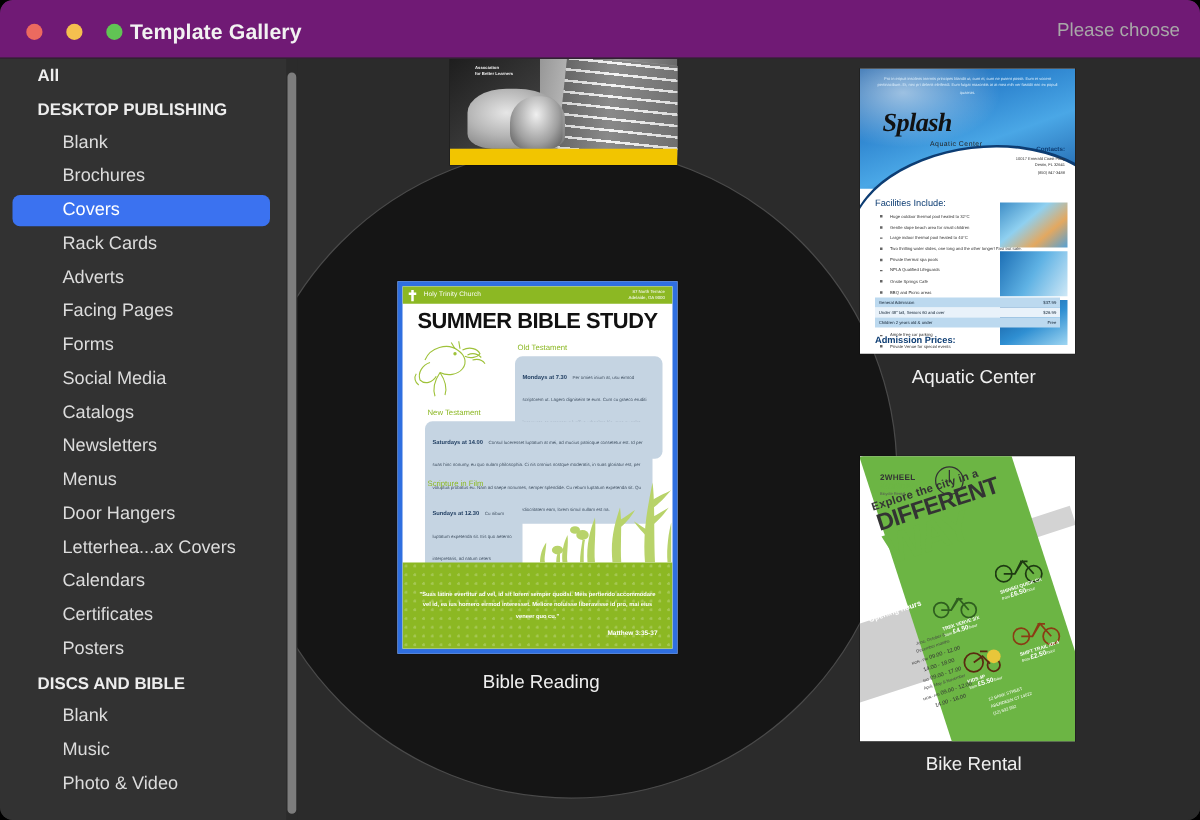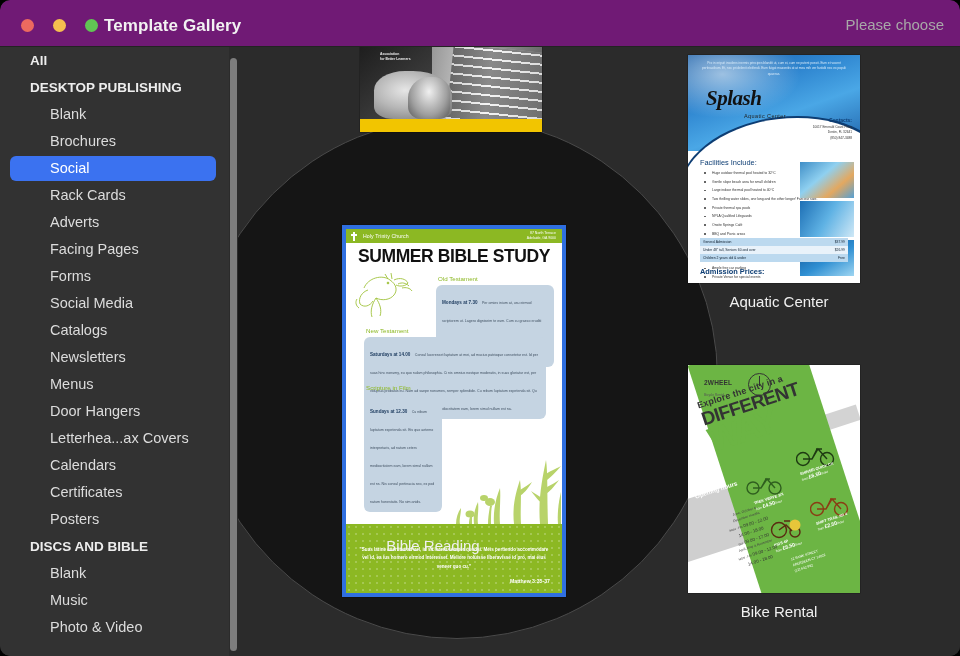--- a/index.html
+++ b/index.html
@@ -148,24 +148,23 @@
     background:#f2c500;
   }
   .tower-txt {
     position:absolute; left:20px; top:5px; width:80px;
     font-size:3.4px; font-weight:bold; color:#efefef; line-height:1.55;
   }
 
   
   #cell-bible { left:80px; top:178px; width:230px; height:330px; }
   #page-bible {
-    width:224px; height:372px;
+    width:224px; height:298px;
     border:4px solid #2f6fe0;
     background:#fff;
-    margin-left:24px;
   }
   .bb-head { position:absolute; left:0; top:0; width:216px; height:14px; background:#8cb823; }
   .bb-cross { position:absolute; left:7px; top:2.5px; width:2px; height:9px; background:#fff; }
   .bb-cross::before{ content:""; position:absolute; left:-2.2px; top:2.4px; width:6.5px; height:2px; background:#fff; }
   .bb-church { position:absolute; left:17px; top:3.6px; font-size:5.2px; color:#fff; letter-spacing:.1px; }
   .bb-addr { position:absolute; right:6px; top:2px; font-size:3.5px; color:#fff; text-align:right; line-height:1.55; }
   .bb-title {
     position:absolute; left:0; top:17px; width:216px; text-align:center;
     font-size:17.5px; font-weight:bold; color:#111; letter-spacing:-.4px;
   }
@@ -303,21 +302,21 @@
   </div>
 
   <div id="sidebar">
     <div class="side-list">
 
       <div class="side-head all">All</div>
 
       <div class="side-head">DESKTOP PUBLISHING</div>
       <div class="side-item"><span>Blank</span></div>
       <div class="side-item"><span>Brochures</span></div>
-      <div class="side-item selected"><span>Social</span></div>
+      <div class="side-item selected"><span>Covers</span></div>
       <div class="side-item"><span>Rack Cards</span></div>
       <div class="side-item"><span>Adverts</span></div>
       <div class="side-item"><span>Facing Pages</span></div>
       <div class="side-item"><span>Forms</span></div>
       <div class="side-item"><span>Social Media</span></div>
       <div class="side-item"><span>Catalogs</span></div>
       <div class="side-item"><span>Newsletters</span></div>
       <div class="side-item"><span>Menus</span></div>
       <div class="side-item"><span>Door Hangers</span></div>
       <div class="side-item"><span>Letterhea...ax Covers</span></div>

